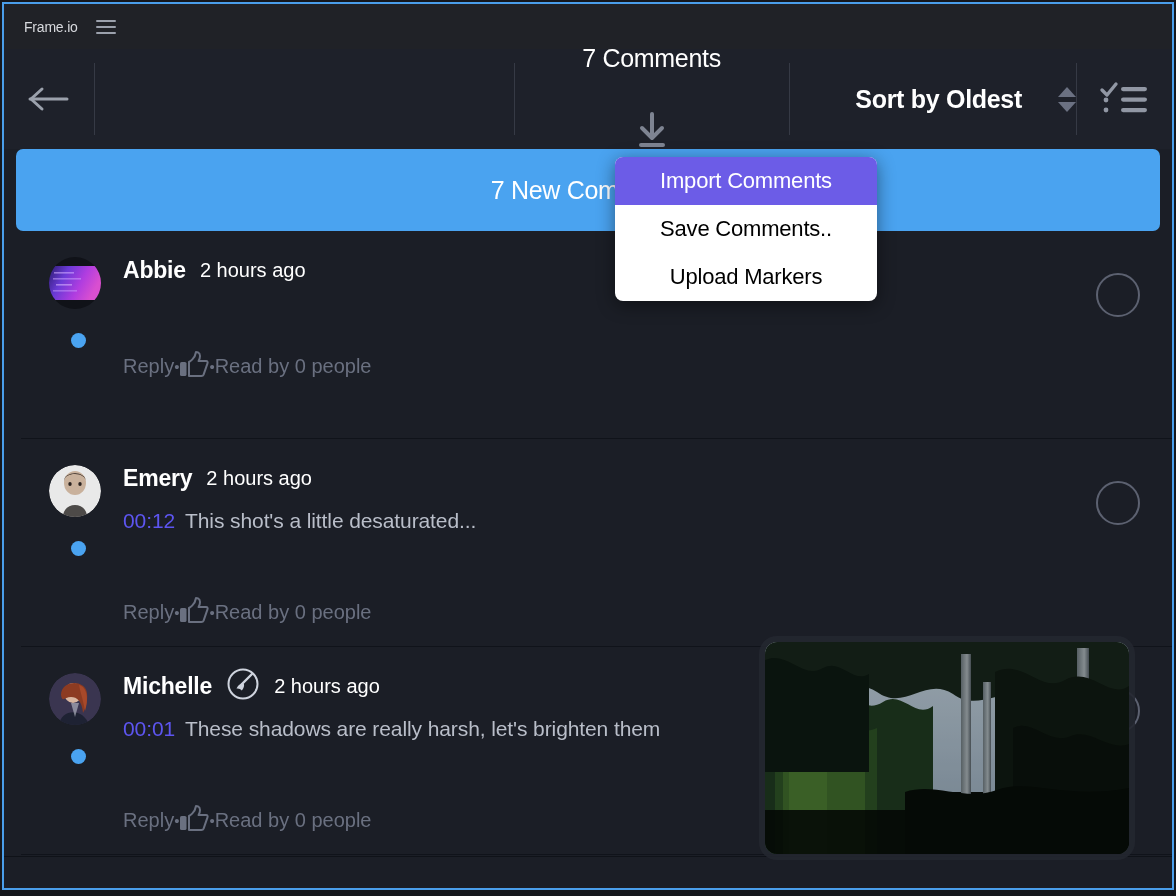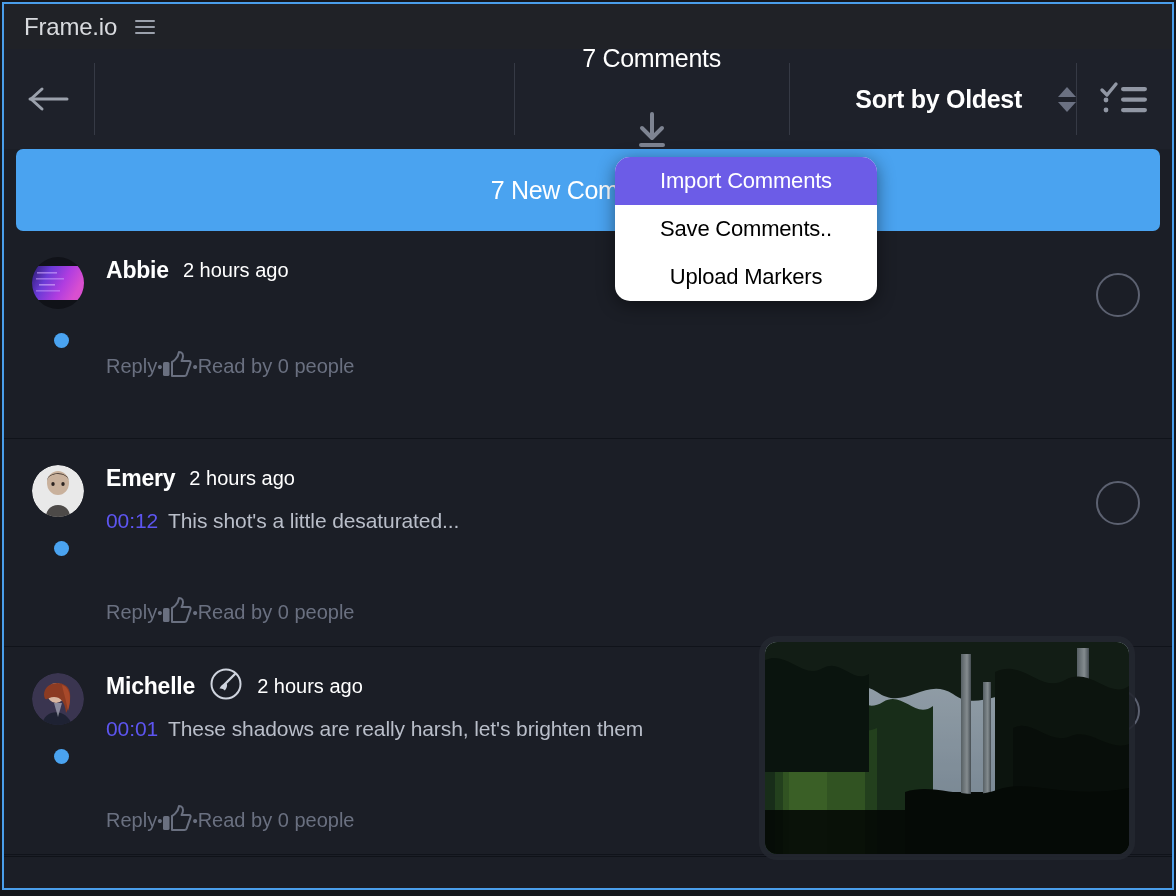--- a/index.html
+++ b/index.html
@@ -24,21 +24,21 @@
     position:relative;
     height:45px;
     background:#202227;
     display:flex;
     align-items:center;
     padding-left:20px;
     gap:18px;
   }
   #brand-title {
     color:#d8dade;
-    font-size:24px;
+    font-size:14px;
     letter-spacing:-0.2px;
   }
   .hamburger {
     display:flex; flex-direction:column; justify-content:center;
     gap:4px; width:20px; cursor:pointer;
   }
   .hamburger span {
     display:block; height:2px; width:20px; background:#9ba1ac; border-radius:1px;
   }
 
@@ -91,21 +91,21 @@
   
   #banner-wrap { padding:0 12px; background:#1b1e26; }
   #new-comments-banner {
     height:82px; background:#4aa3f0; border-radius:7px;
     display:flex; align-items:center; justify-content:center;
     color:#ffffff; font-size:25px; letter-spacing:-0.3px;
     cursor:pointer;
   }
 
   
-  #comment-list { background:#1b1e26; }
+  #comment-list { background:#1b1e26;padding-left:17px; }
   .comment-row {
     position:relative;
     height:208px;
     border-bottom:1px solid #10131a;
     padding:22px 0 0 0;
   }
   .comment-inner { position:relative; padding-left:28px; padding-right:30px; }
   .avatar {
     position:absolute; left:28px; top:4px;
     width:52px; height:52px; border-radius:50%;
@@ -138,21 +138,21 @@
     width:44px; height:44px; border-radius:50%;
     border:2px solid #5c6170;
     cursor:pointer;
   }
 
   
   #dropdown-menu {
     position:absolute; left:611px; top:153px;
     width:262px;
     background:#ffffff;
-    border-radius:15px;
+    border-radius:8px;
     overflow:hidden;
     z-index:50;
     box-shadow:0 4px 18px rgba(0,0,0,0.45);
   }
   .menu-item {
     height:48px; display:flex; align-items:center; justify-content:center;
     font-size:22px; color:#000000; letter-spacing:-0.2px; cursor:pointer;
   }
   .menu-item.active { background:#6c5ce7; color:#ffffff; }
 

